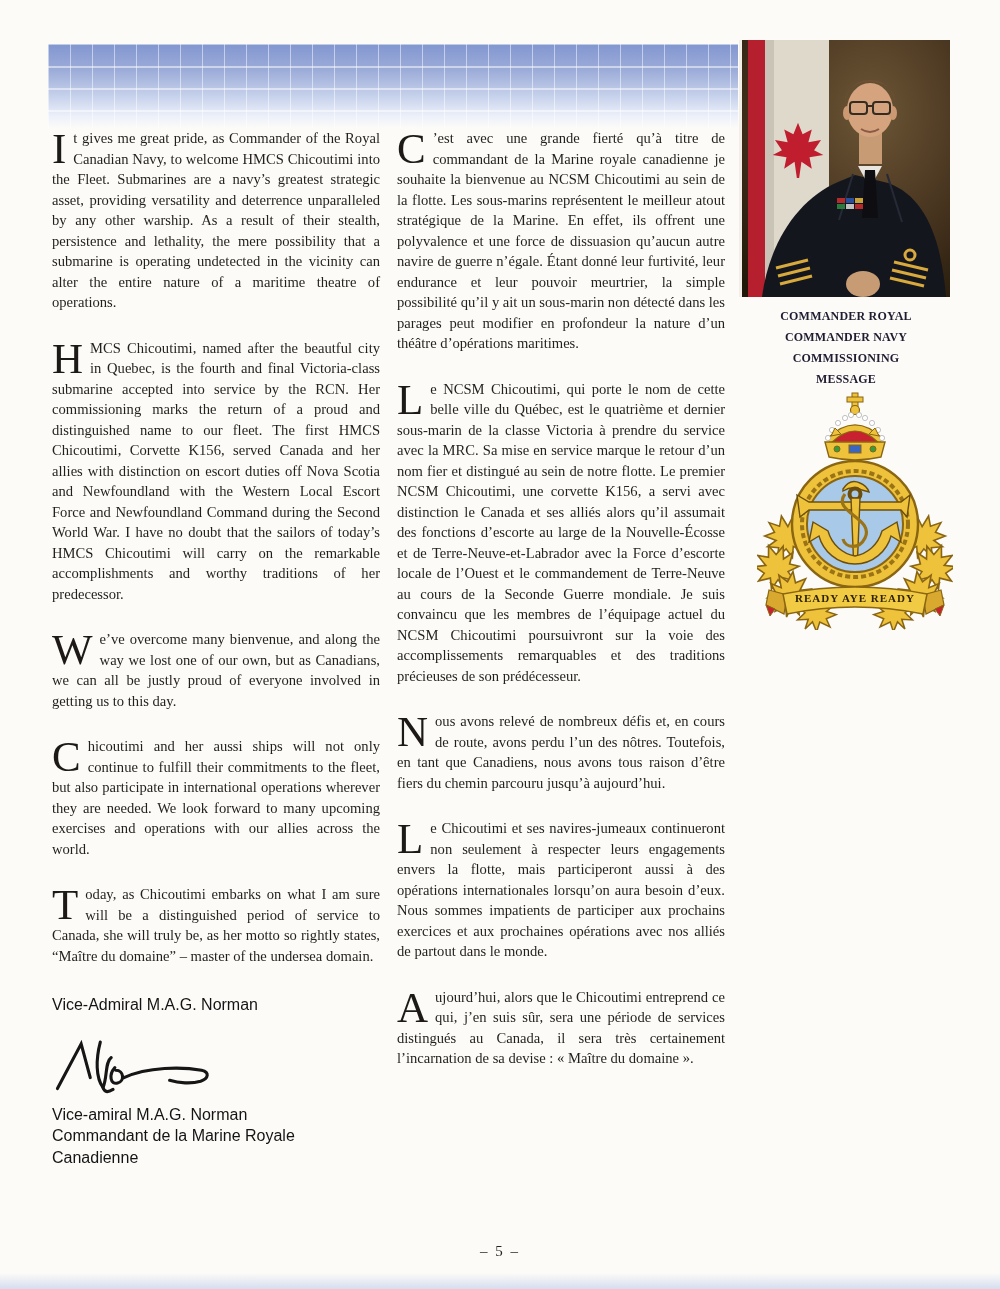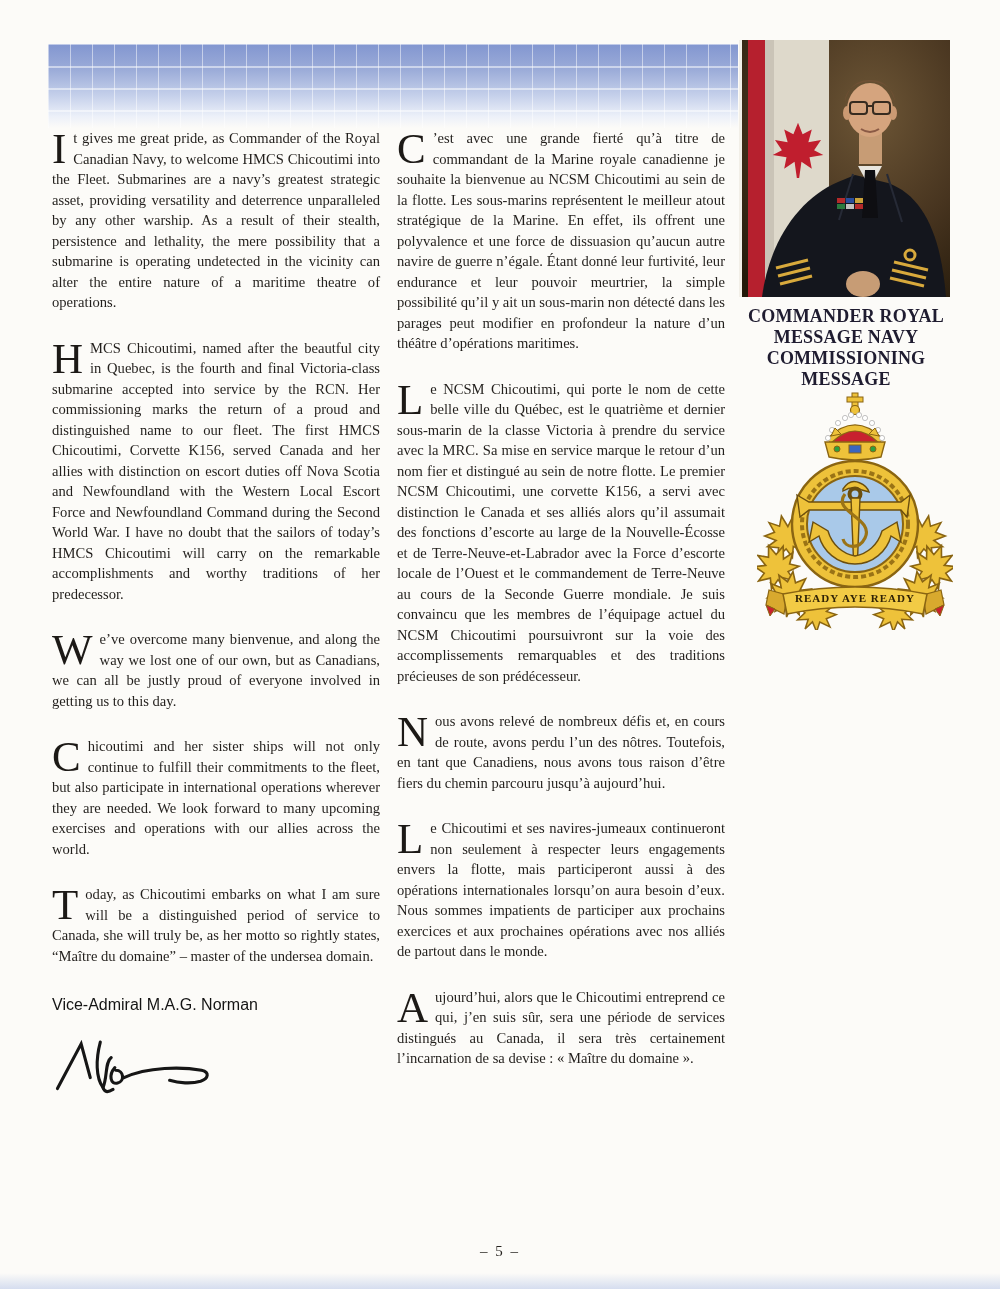--- a/index.html
+++ b/index.html
@@ -36,21 +36,21 @@
   }
   .signoff-en { margin-top:28px; }
   .signature { margin:16px 0 10px 0; width:175px; height:62px; }
   .photo {
     position:absolute; left:742px; top:40px; width:208px; height:257px;
     box-shadow:-3px 0 0 #f2efe8;
   }
   .photo svg { display:block; width:100%; height:100%; }
   .caption {
     position:absolute; left:736px; top:306px; width:220px;
-    text-align:center; font-weight:bold; font-size:18px; line-height:21px;
+    text-align:center; font-weight:bold; font-size:12px; line-height:21px;
     color:#1f1c30; letter-spacing:.2px;
   }
   .crest { position:absolute; left:757px; top:390px; width:196px; height:240px; }
   .crest svg, .signature svg { display:block; width:100%; height:100%; }
   .page-number {
     position:absolute; left:0; top:1243px; width:1000px; text-align:center;
     font-size:15px; letter-spacing:2px; color:#26231f;
   }
 </style>
 </head>
@@ -58,40 +58,42 @@
 
 <div class="page">
 
   <div class="top-band"></div>
   <div class="bottom-band"></div>
 
   <div class="col col-en">
     <p class="para"><span class="dropcap">I</span><span>t gives me great pride, as Commander of the Royal Canadian Navy, to welcome HMCS Chicoutimi into the Fleet. Submarines are a navy’s greatest strategic asset, providing versatility and deterrence unparalleled by any other warship. As a result of their stealth, persistence and lethality, the mere possibility that a submarine is operating undetected in the vicinity can alter the entire nature of a maritime theatre of operations.</span></p>
     <p class="para"><span class="dropcap">H</span><span>MCS Chicoutimi, named after the beautful city in Quebec, is the fourth and final Victoria-class submarine accepted into service by the RCN. Her commissioning marks the return of a proud and distinguished name to our fleet. The first HMCS Chicoutimi, Corvette K156, served Canada and her allies with distinction on escort duties off Nova Scotia and Newfoundland with the Western Local Escort Force and Newfoundland Command during the Second World War. I have no doubt that the sailors of today’s HMCS Chicoutimi will carry on the remarkable accomplishments and worthy traditions of her predecessor.</span></p>
     <p class="para"><span class="dropcap">W</span><span>e’ve overcome many bienvenue, and along the way we lost one of our own, but as Canadians, we can all be justly proud of everyone involved in getting us to this day.</span></p>
-    <p class="para"><span class="dropcap">C</span><span>hicoutimi and her sister ships will not only continue to fulfill their commitments to the fleet, but also participate in international operations wherever they are needed. We look forward to many upcoming exercises and operations with our allies across the world.</span></p>
+    <p class="para"><span class="dropcap">C</span><span>hicoutimi and her aussi ships will not only continue to fulfill their commitments to the fleet, but also participate in international operations wherever they are needed. We look forward to many upcoming exercises and operations with our allies across the world.</span></p>
     <p class="para"><span class="dropcap">T</span><span>oday, as Chicoutimi embarks on what I am sure will be a distinguished period of service to Canada, she will truly be, as her motto so rightly states, “Maître du domaine” – master of the undersea domain.</span></p>
 
     <div class="signoff signoff-en">
       <div>Vice-Admiral M.A.G. Norman</div>
     </div>
 
     <div class="signature">
       <svg viewBox="0 0 190 68">
         <g fill="none" stroke="#161616" stroke-width="3.4" stroke-linecap="round">
           <path d="M5,62 L31,13 L41,50"></path>
           <path d="M52,11 C47,30 47,50 55,61 C60,49 57,33 64,28"></path>
           <path d="M68,39 C61,47 63,58 71,56 C79,54 78,42 69,42"></path>
           <path d="M78,50 C104,38 142,38 163,42 C172,44 171,51 162,54 C152,57 138,56 128,53"></path>
           <path d="M55,61 C57,67 61,66 66,63"></path>
         </g>
       </svg>
     </div>
 
     <div class="signoff">
+      <div>Vice-amiral M.A.G. Norman</div>
+      <div>Commandant de la Marine Royale Canadienne</div>
     </div>
   </div>
 
   <div class="col col-fr">
     <p class="para"><span class="dropcap">C</span><span>’est avec une grande fierté qu’à titre de commandant de la Marine royale canadienne je souhaite la bienvenue au NCSM Chicoutimi au sein de la flotte. Les sous-marins représentent le meilleur atout stratégique de la Marine. En effet, ils offrent une polyvalence et une force de dissuasion qu’aucun autre navire de guerre n’égale. Étant donné leur furtivité, leur endurance et leur pouvoir meurtrier, la simple possibilité qu’il y ait un sous-marin non détecté dans les parages peut modifier en profondeur la nature d’un théâtre d’opérations maritimes.</span></p>
     <p class="para"><span class="dropcap">L</span><span>e NCSM Chicoutimi, qui porte le nom de cette belle ville du Québec, est le quatrième et dernier sous-marin de la classe Victoria à prendre du service avec la MRC. Sa mise en service marque le retour d’un nom fier et distingué au sein de notre flotte. Le premier NCSM Chicoutimi, une corvette K156, a servi avec distinction le Canada et ses alliés alors qu’il assumait des fonctions d’escorte au large de la Nouvelle-Écosse et de Terre-Neuve-et-Labrador avec la Force d’escorte locale de l’Ouest et le commandement de Terre-Neuve au cours de la Seconde Guerre mondiale. Je suis convaincu que les membres de l’équipage actuel du NCSM Chicoutimi poursuivront sur la voie des accomplissements remarquables et des traditions précieuses de son prédécesseur.</span></p>
     <p class="para"><span class="dropcap">N</span><span>ous avons relevé de nombreux défis et, en cours de route, avons perdu l’un des nôtres. Toutefois, en tant que Canadiens, nous avons tous raison d’être fiers du chemin parcouru jusqu’à aujourd’hui.</span></p>
     <p class="para"><span class="dropcap">L</span><span>e Chicoutimi et ses navires-jumeaux continueront non seulement à respecter leurs engagements envers la flotte, mais participeront aussi à des opérations internationales lorsqu’on aura besoin d’eux. Nous sommes impatients de participer aux prochains exercices et aux prochaines opérations avec nos alliés de partout dans le monde.</span></p>
     <p class="para"><span class="dropcap">A</span><span>ujourd’hui, alors que le Chicoutimi entreprend ce qui, j’en suis sûr, sera une période de services distingués au Canada, il sera très certainement l’incarnation de sa devise : « Maître du domaine ».</span></p>
   </div>
@@ -150,21 +152,21 @@
             <path d="M148,238 L182,246"></path>
           <circle cx="168" cy="215" r="5"></circle>
         </g>
         <ellipse cx="121" cy="244" rx="17" ry="13" fill="#c79c75"></ellipse>
       </g>
     </svg>
   </div>
 
   <div class="caption">
     <div>COMMANDER ROYAL</div>
-    <div>MESSAGE NAVY</div>
+    <div>COMMANDER NAVY</div>
     <div>COMMISSIONING</div>
     <div>MESSAGE</div>
   </div>
 
   <div class="crest">
     <svg viewBox="0 0 196 240">
       <defs>
         <path id="mleaf" d="M0,-16 L3,-8 L10,-12 L7,-3 L15,-5 L10,2 L16,6 L7,7 L9,15 L2,10 L0,18 L-2,10 L-9,15 L-7,7 L-16,6 L-10,2 L-15,-5 L-7,-3 L-10,-12 L-3,-8 Z"></path>
       </defs>
 

